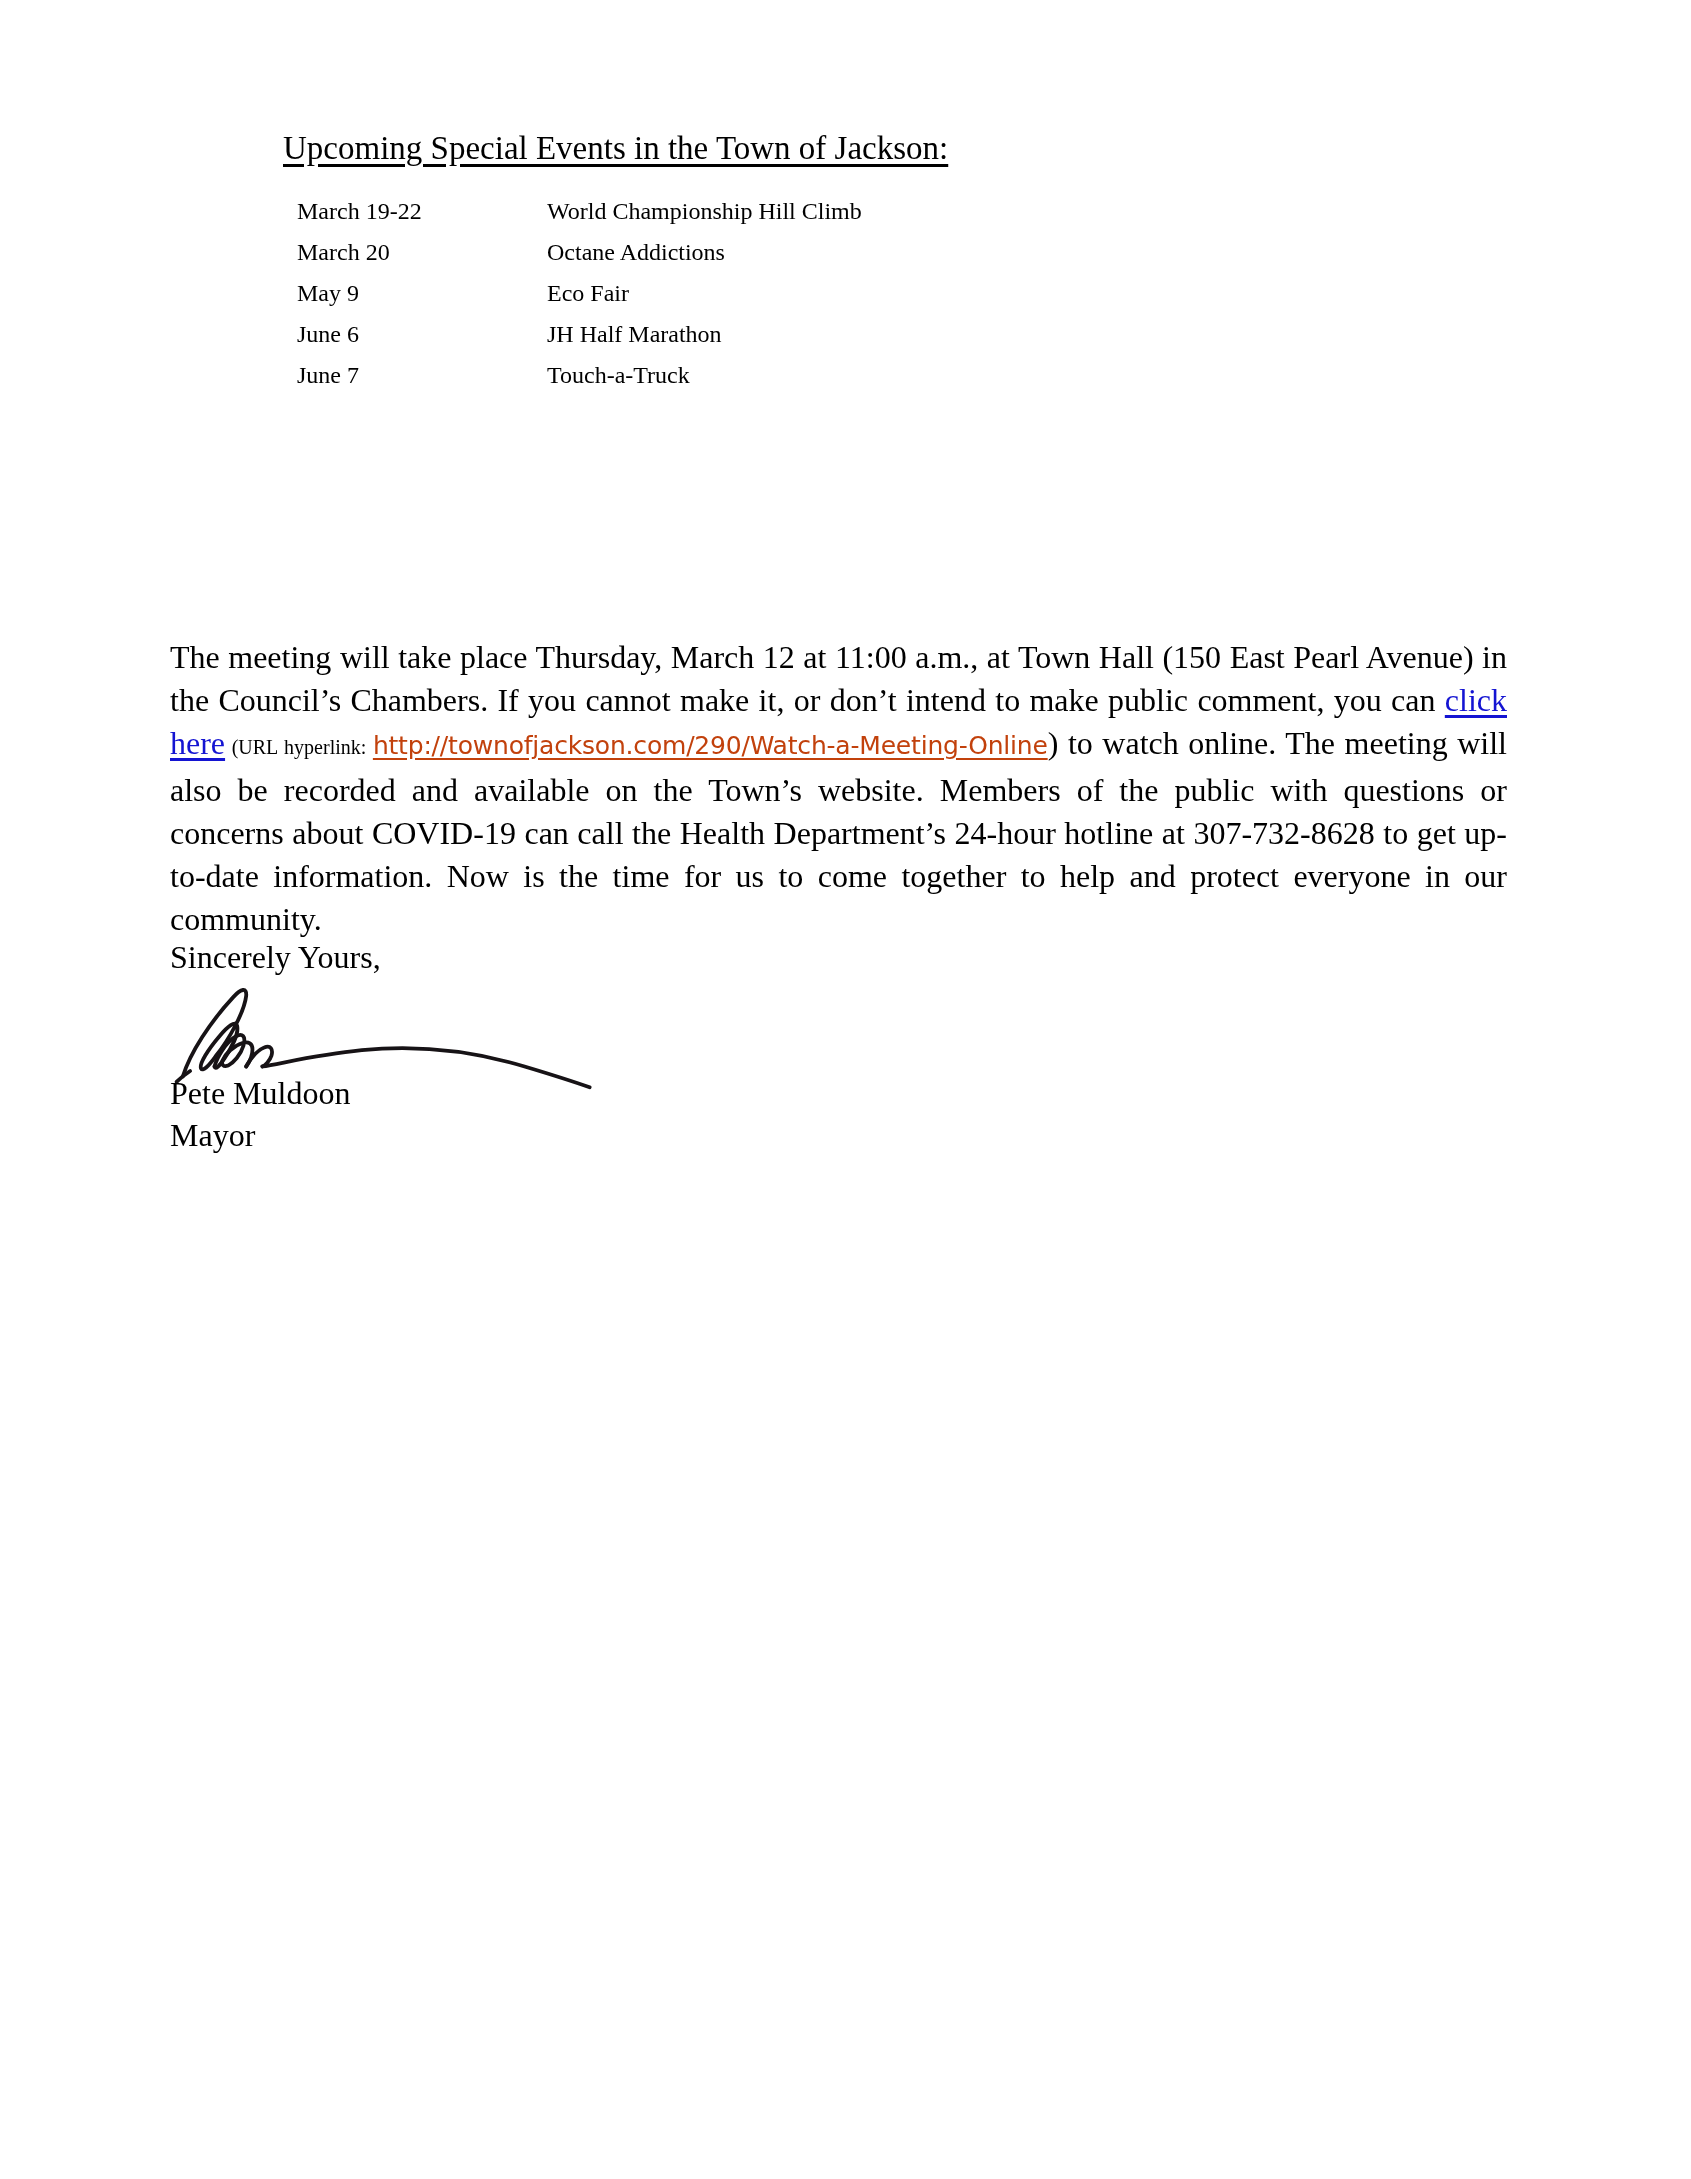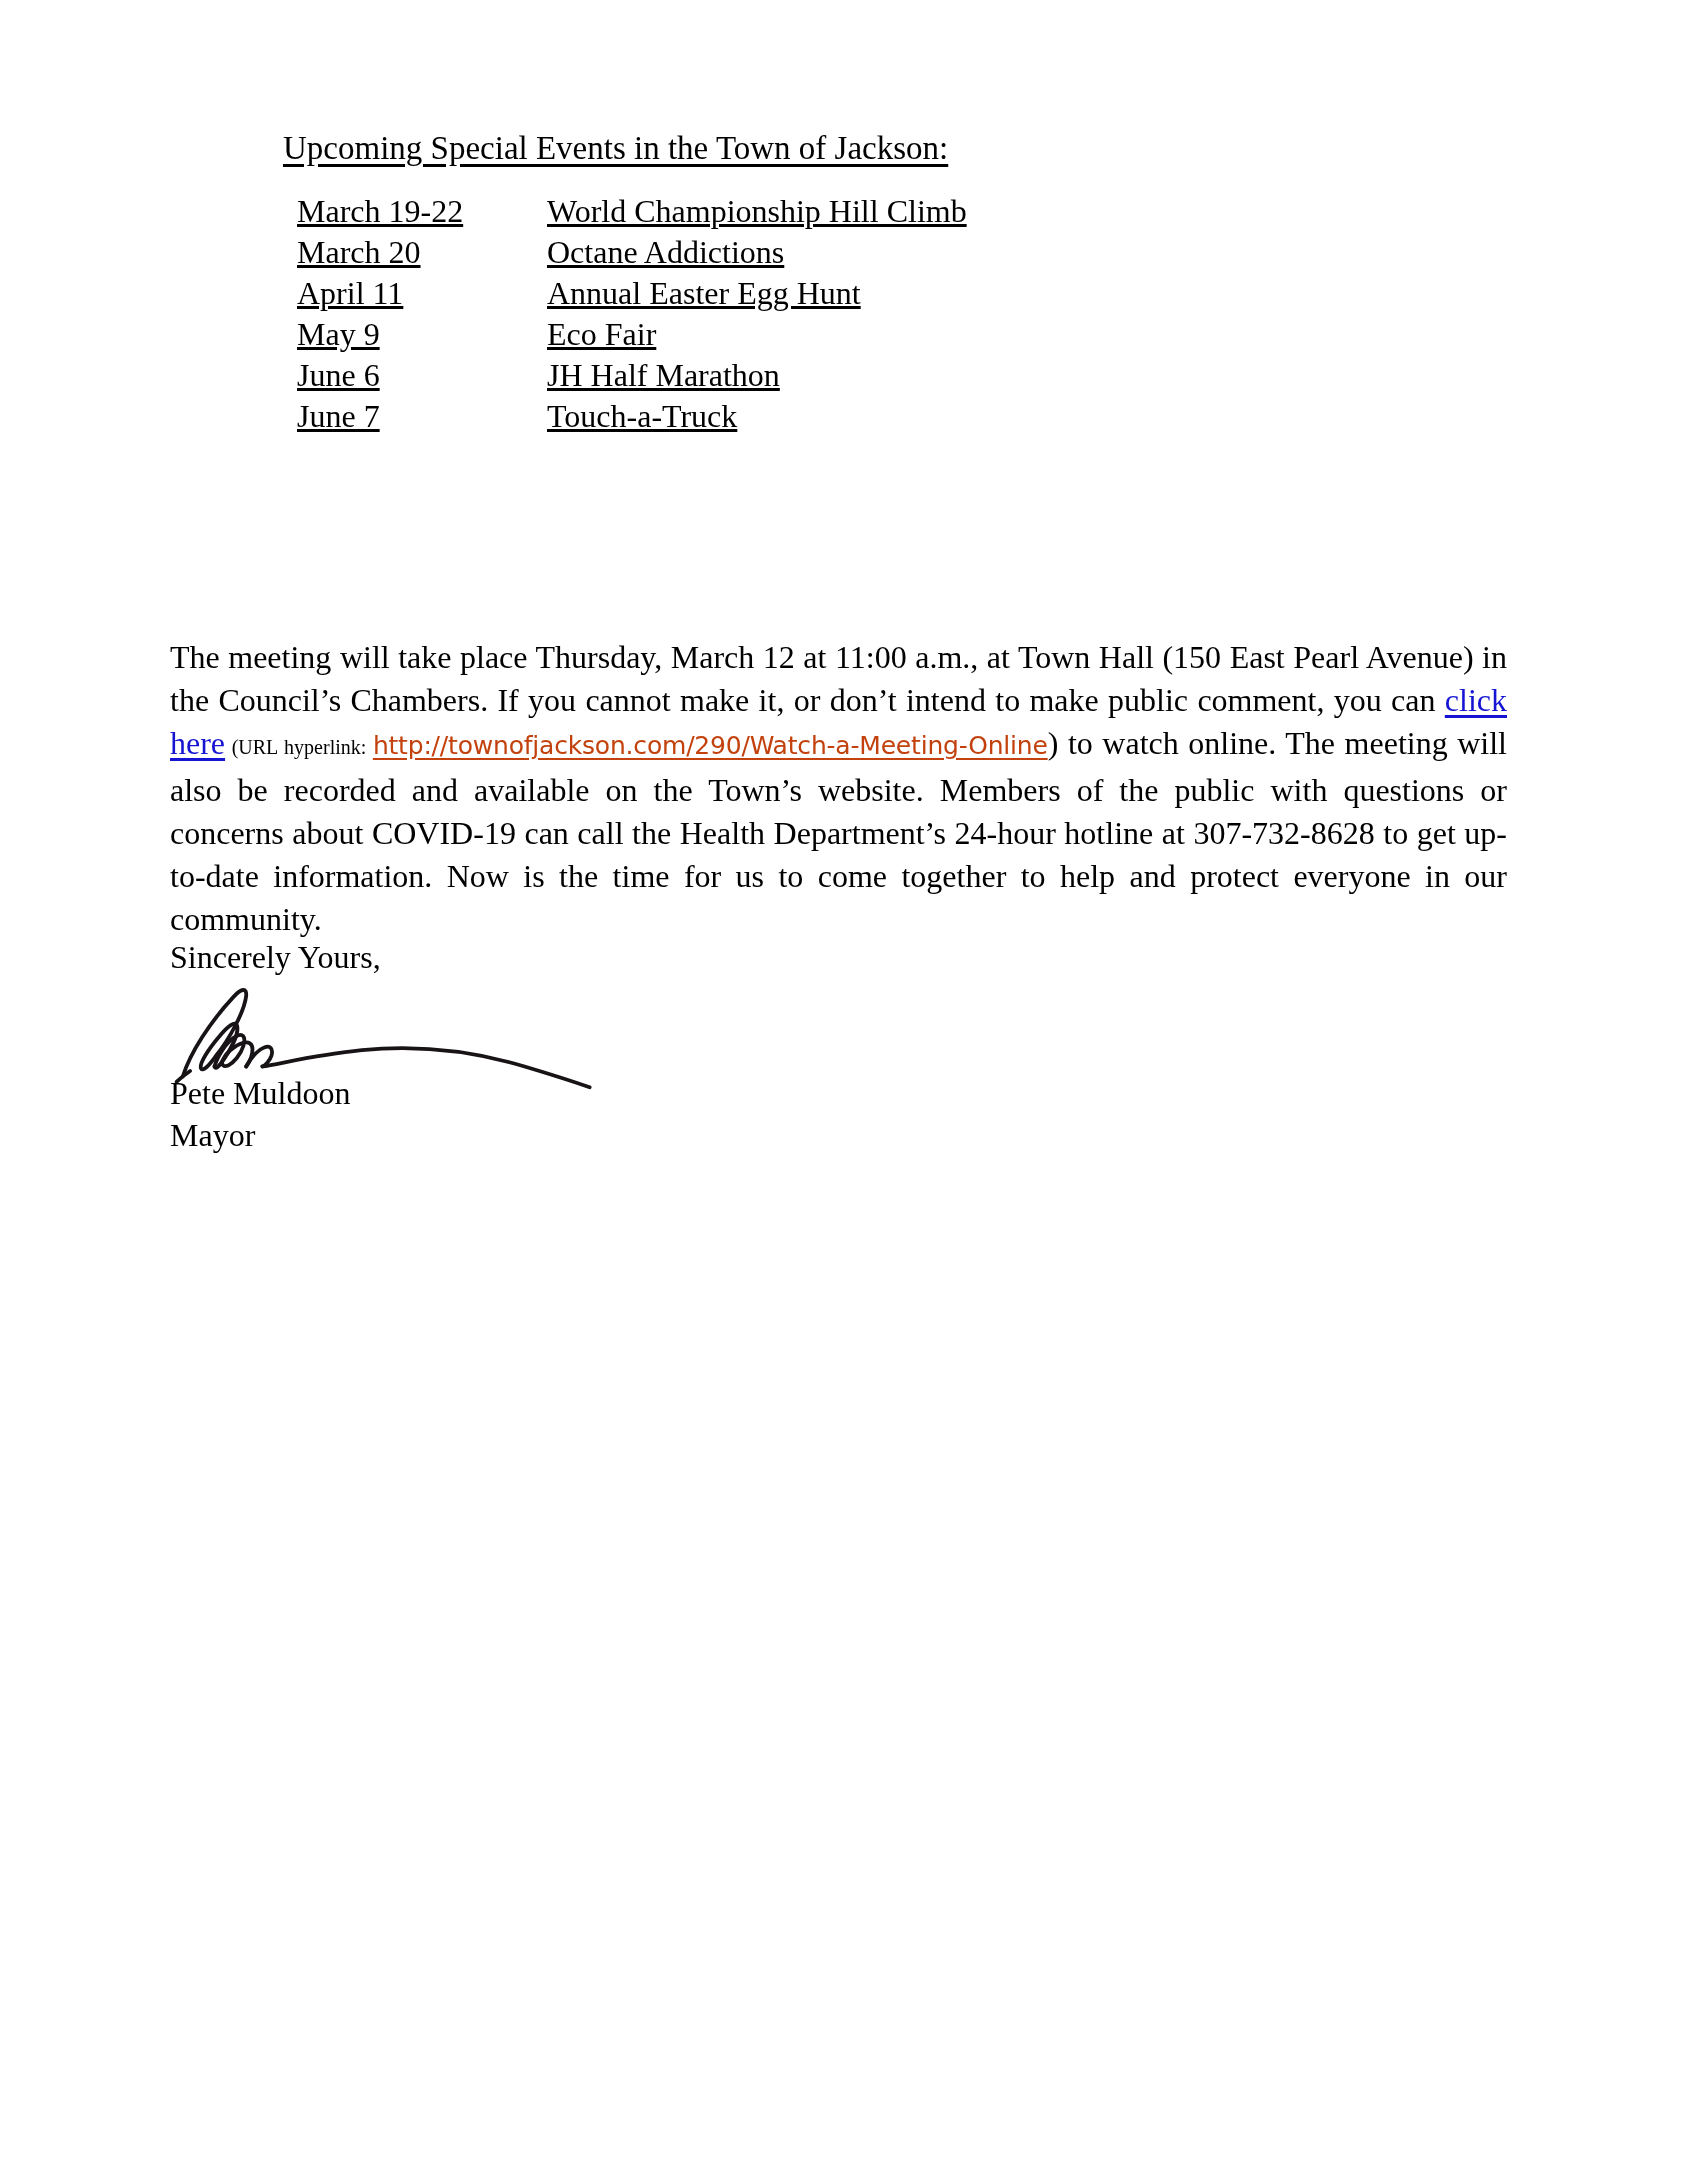--- a/index.html
+++ b/index.html
@@ -40,26 +40,25 @@
     text-underline-offset: 4.5px;
     white-space: nowrap;
   }
 
   .events-table {
     margin-top: 22px;
     margin-left: 297px;
     border-collapse: collapse;
   }
   .events-table td {
-    font-size: 32px;
+    font-size: 24px;
     line-height: 41px;
     padding: 0;
     vertical-align: top;
     white-space: nowrap;
-    text-decoration: underline;
   }
   .events-table td.date-cell {
     width: 250px;
     padding-right: 0;
   }
 
   
   .body-paragraph {
     position: absolute;
     left: 170px;
@@ -142,24 +141,20 @@
       <tbody>
         <tr>
           <td class="date-cell">March 19-22</td>
           <td class="name-cell">World Championship Hill Climb</td>
         </tr>
         <tr>
           <td class="date-cell">March 20</td>
           <td class="name-cell">Octane Addictions</td>
         </tr>
         <tr>
-          <td class="date-cell">April 11</td>
-          <td class="name-cell">Annual Easter Egg Hunt</td>
-        </tr>
-        <tr>
           <td class="date-cell">May 9</td>
           <td class="name-cell">Eco Fair</td>
         </tr>
         <tr>
           <td class="date-cell">June 6</td>
           <td class="name-cell">JH Half Marathon</td>
         </tr>
         <tr>
           <td class="date-cell">June 7</td>
           <td class="name-cell">Touch-a-Truck</td>

